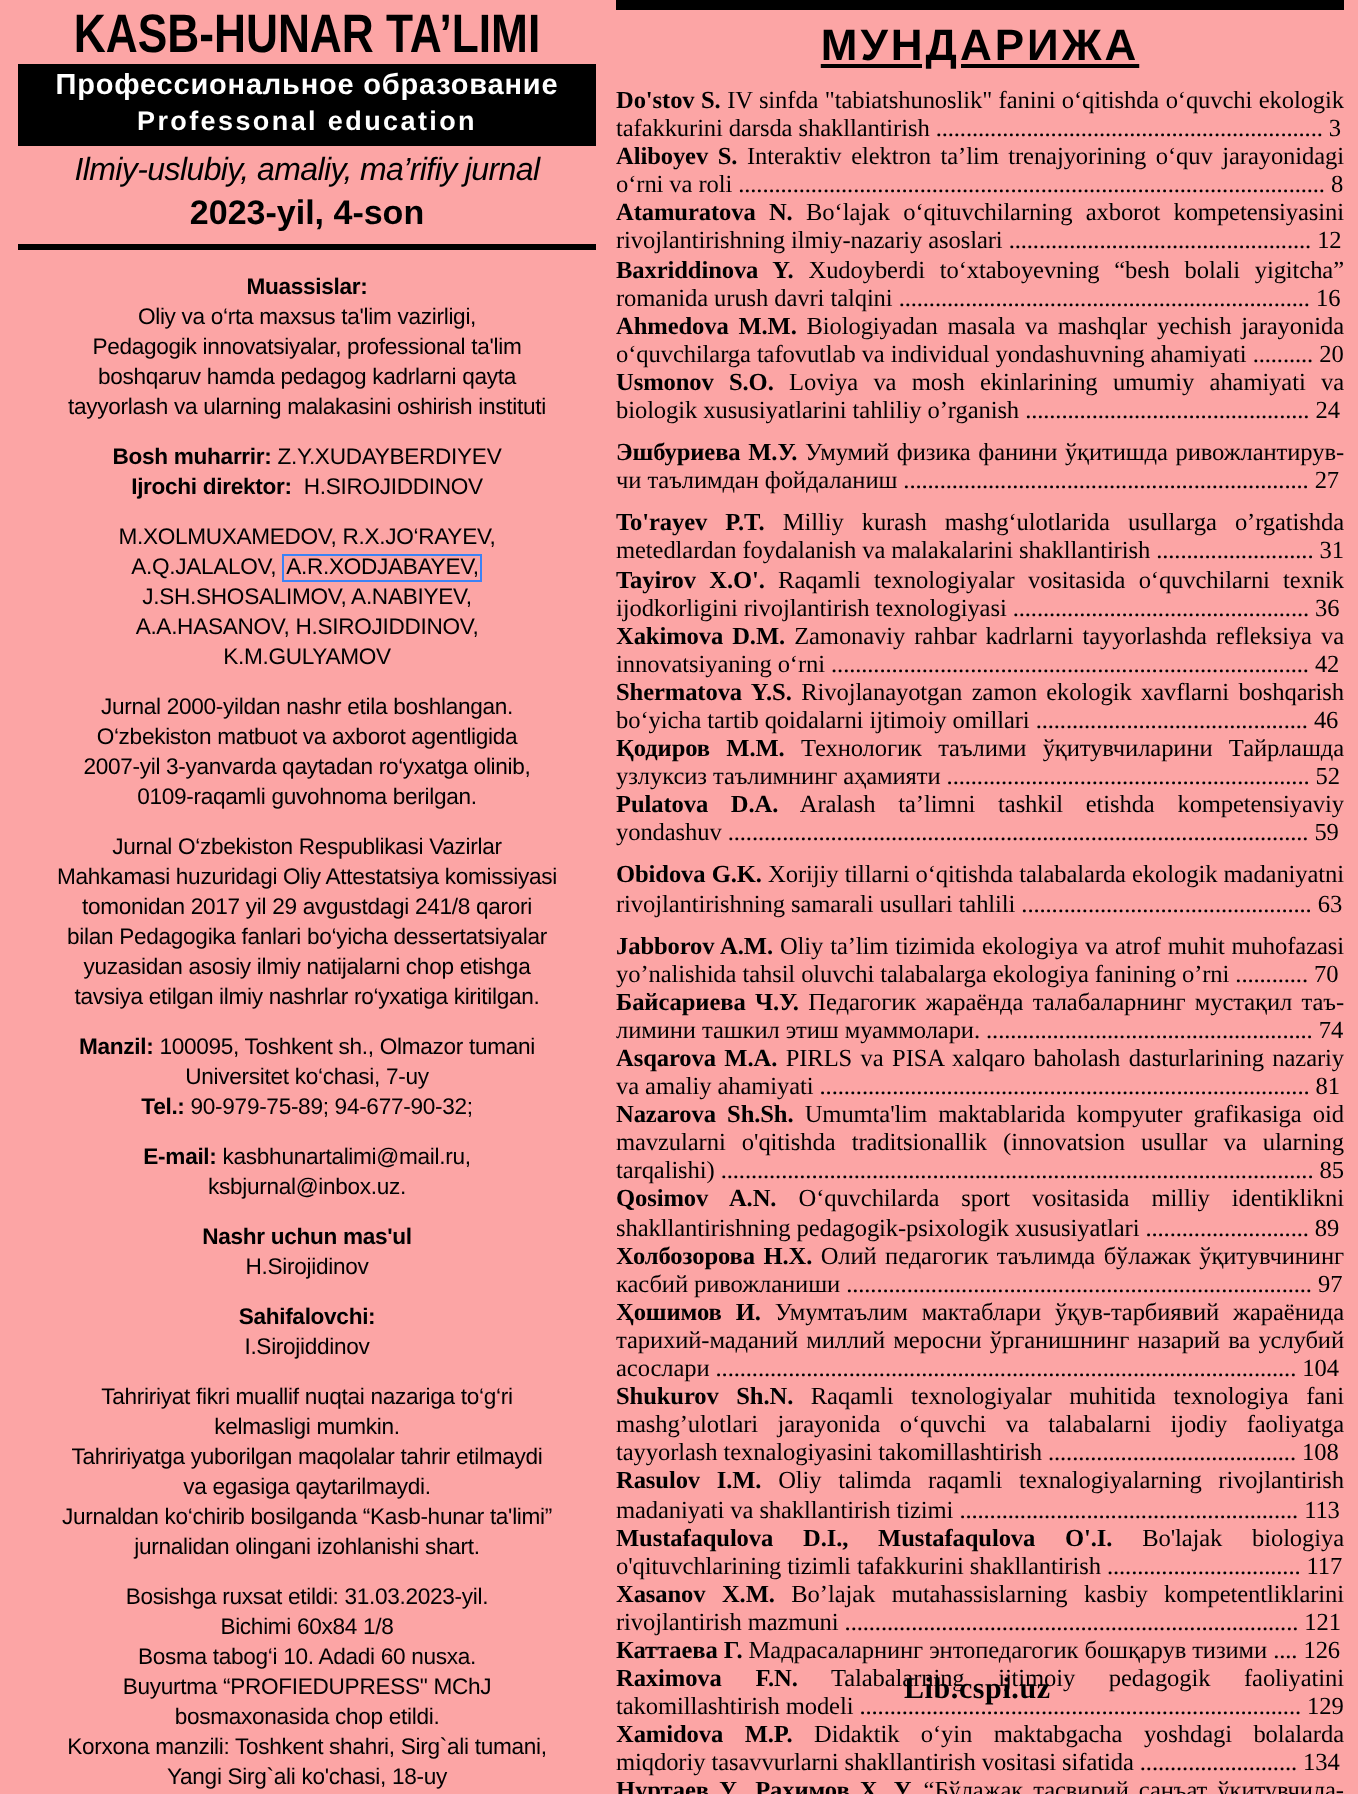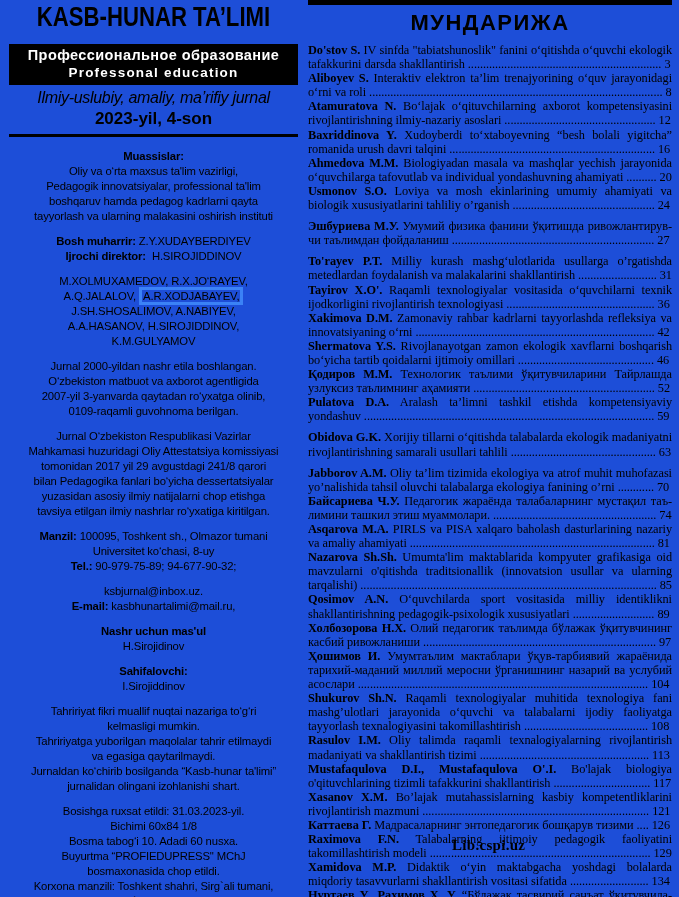--- a/index.html
+++ b/index.html
@@ -1,39 +1,39 @@
 <!DOCTYPE html>
 <html><head>
 <meta charset="utf-8">
 <style>
   html,body{margin:0;padding:0;background:#ffffff;}
   body{width:679px;height:897px;overflow:hidden;position:relative;color:#000;
        font-family:"Liberation Sans",sans-serif;}
-  .page{position:absolute;inset:0;background:#1d4ed8;}
+  .page{position:absolute;inset:0;background:#fca5a5;}
 
   
   .left-col{position:absolute;left:9px;top:3px;width:289px;text-align:center;}
   .j-title{font-size:27px;font-weight:bold;white-space:nowrap;
            transform:scaleX(0.82);transform-origin:center;line-height:1.05;}
-  .black-bar{background:#000;color:#fff;padding:3px 12px 4px;margin-top:13px;}
+  .black-bar{background:#000;color:#fff;padding:3px 12px 4px;margin-top:1px;}
   .bar1{font-size:14.5px;font-weight:bold;letter-spacing:0.4px;line-height:1.2;}
   .bar2{font-size:13.5px;font-weight:bold;letter-spacing:1.2px;line-height:1.2;}
   .subtitle{font-size:16px;letter-spacing:-0.3px;margin-top:3px;line-height:1.25;font-style:italic;}
   .issue{font-size:17px;font-weight:bold;margin:1px 0 5px;}
   .header-rule{border:none;border-top:3px solid #000;margin:2px 0 12px;}
   .blk{font-size:11.3px;line-height:15px;letter-spacing:-0.15px;margin:0 0 10px;}
   .pre{white-space:pre-line;}
   .lbl{font-weight:bold;}
-  .boxed{border:3px solid #3b82f6;padding:0 1px;}
+  .boxed{border:1px solid #3b82f6;padding:0 1px;}
 
   
   .right-col{position:absolute;left:308px;top:0;width:364px;}
   .top-rule{height:5px;background:#000;width:100%;}
   .toc-title{text-align:center;font-weight:bold;font-size:22px;letter-spacing:1.5px;
-             margin:5px 0 7px;font-family:"Liberation Sans",sans-serif;}
+             margin:5px 0 7px;font-family:"Liberation Sans",sans-serif;text-decoration:underline;}
   .toc{font-family:"Liberation Serif",serif;font-size:12.3px;line-height:14.1px;
        letter-spacing:-0.05px;}
   .toc-entry{margin:0;text-align:justify;}
   .toc-entry.gap{margin-top:7px;}
   .toc-author{font-weight:bold;}
   .dots{}
   .pg{white-space:nowrap;}
 
   
   .watermark{position:absolute;left:452px;top:837px;font-family:"Liberation Serif",serif;
@@ -84,27 +84,27 @@
 
     <div class="blk pre">Jurnal O‘zbekiston Respublikasi Vazirlar
 Mahkamasi huzuridagi Oliy Attestatsiya komissiyasi
 tomonidan 2017 yil 29 avgustdagi 241/8 qarori
 bilan Pedagogika fanlari bo‘yicha dessertatsiyalar
 yuzasidan asosiy ilmiy natijalarni chop etishga
 tavsiya etilgan ilmiy nashrlar ro‘yxatiga kiritilgan.</div>
 
     <div class="blk">
       <div><span class="lbl">Manzil:</span> <span>100095, Toshkent sh., Olmazor tumani</span></div>
-      <div>Universitet ko‘chasi, 8-uy</div>
+      <div>Universitet ko‘chasi, 7-uy</div>
       <div><span class="lbl">Tel.:</span> <span>90-979-75-89; 94-677-90-32;</span></div>
     </div>
 
     <div class="blk">
+      <div><span class="lbl">E-mail:</span> <span>kasbhunartalimi@mail.ru,</span></div>
       <div>ksbjurnal@inbox.uz.</div>
-      <div><span class="lbl">E-mail:</span> <span>kasbhunartalimi@mail.ru,</span></div>
     </div>
 
     <div class="blk">
       <div class="lbl">Nashr uchun mas'ul</div>
       <div>H.Sirojidinov</div>
     </div>
 
     <div class="blk">
       <div class="lbl">Sahifalovchi:</div>
       <div>I.Sirojiddinov</div>

